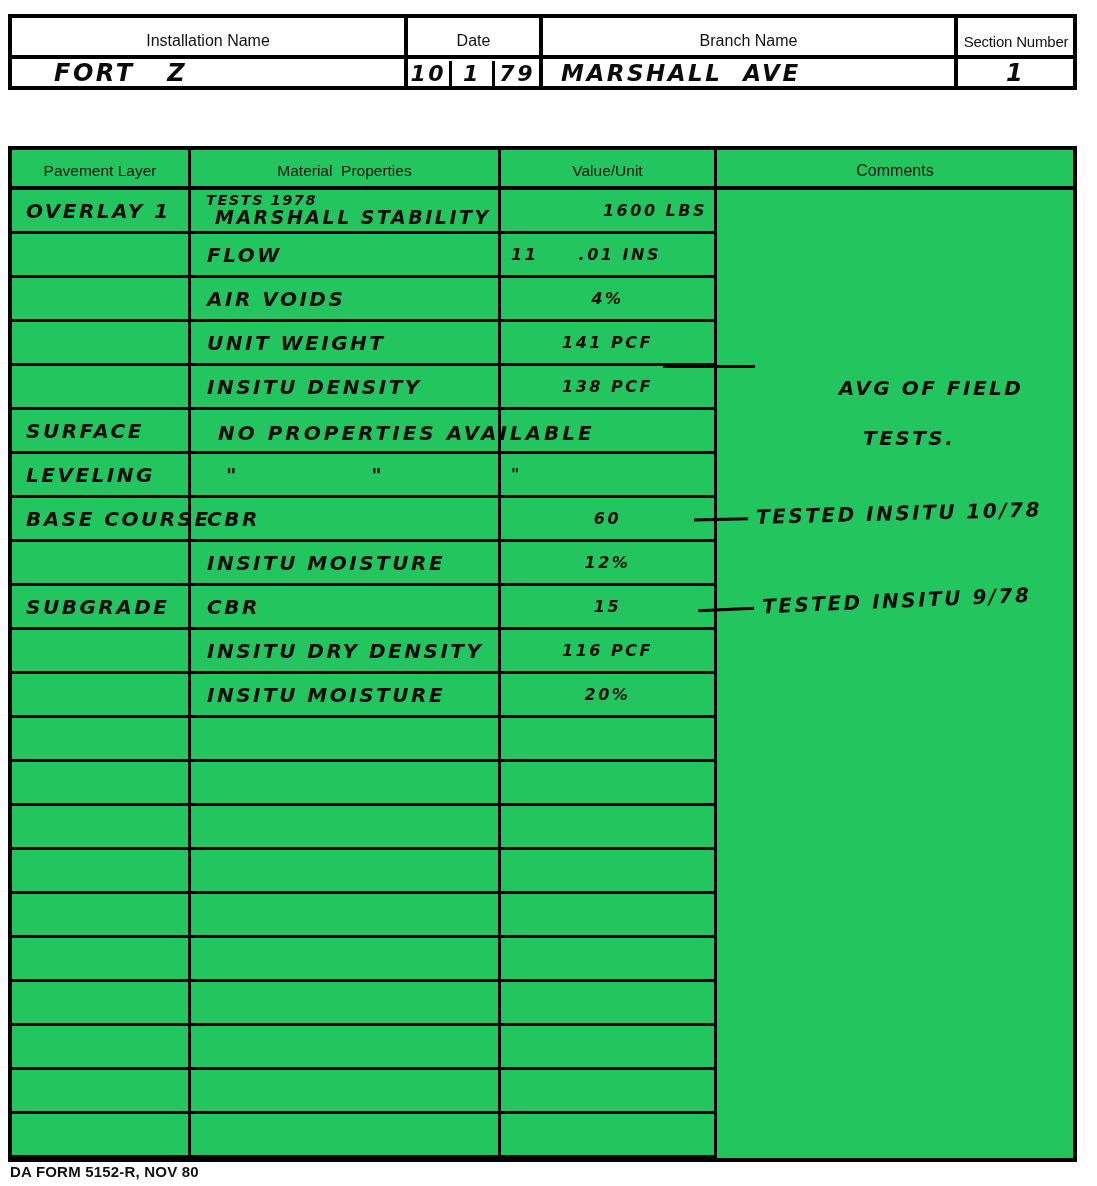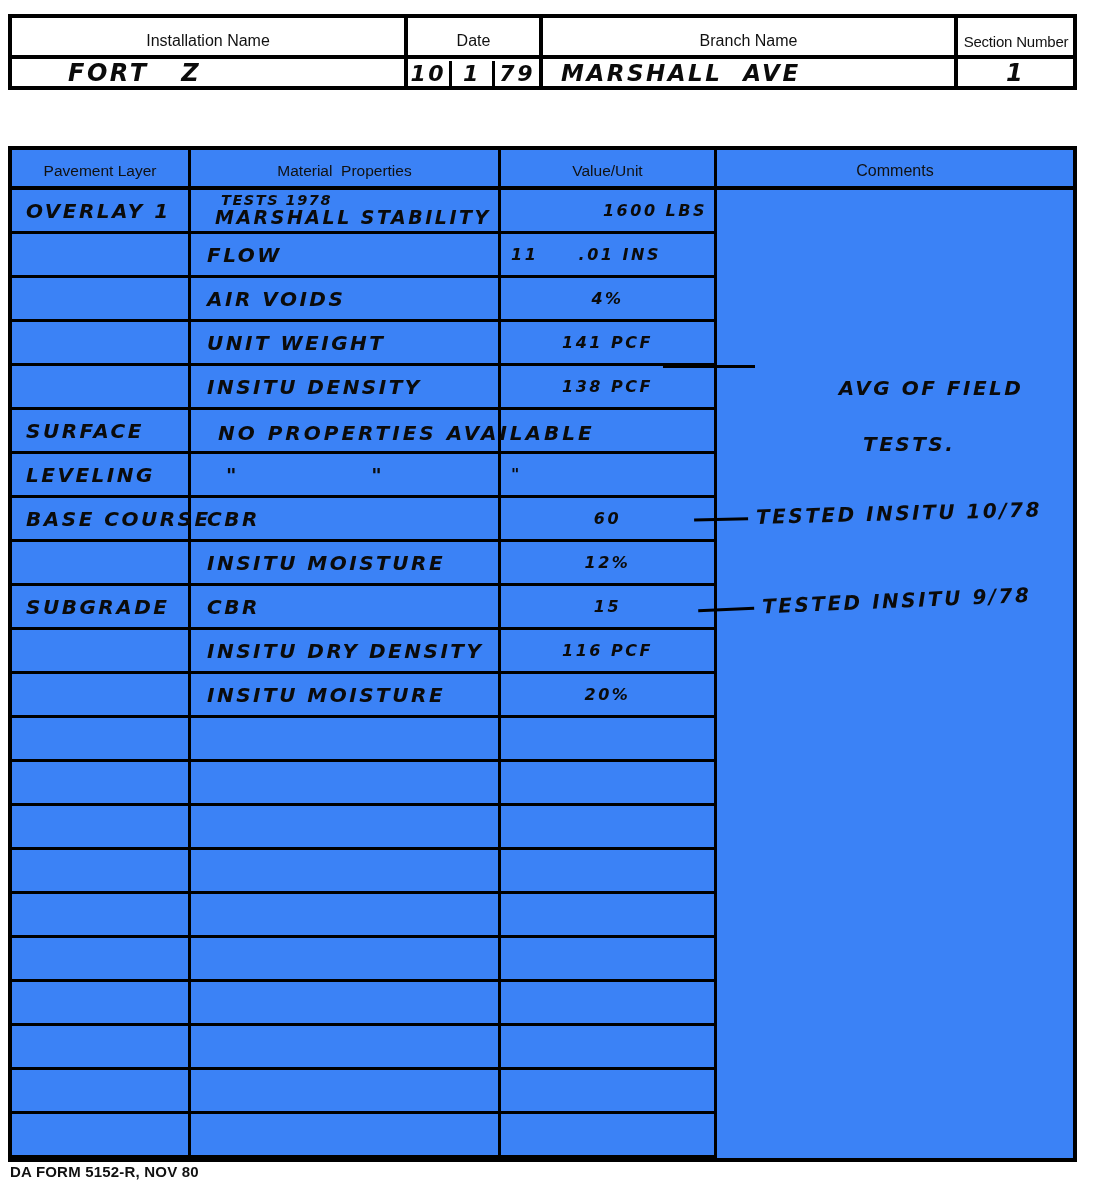--- a/index.html
+++ b/index.html
@@ -9,60 +9,60 @@
   
   .top-table{position:absolute;left:8px;top:14px;width:1069px;height:76px;
              border:4px solid #000;box-sizing:border-box;background:#fff;
              display:grid;grid-template-columns:396px 135px 415px 1fr;grid-template-rows:41px 1fr;}
   .tth{border-right:4px solid #000;border-bottom:4px solid #000;
        display:flex;align-items:flex-end;justify-content:center;
        padding-bottom:5px;font-size:16px;color:#111;white-space:nowrap;}
   .tth.last{border-right:none;font-size:15px;padding-left:2px;padding-right:1px;letter-spacing:-0.2px;margin-top:20px;}
   .ttv{display:flex;align-items:center;}
   .ttv.vr{border-right:4px solid #000;}
-  .install-v{padding-left:56px;font-size:24px;}
+  .install-v{padding-left:42px;font-size:24px;}
   .date-split{display:grid;grid-template-columns:1fr 1fr 1fr;border-right:4px solid #000;}
   .dsub{display:flex;align-items:center;justify-content:center;font-size:22px;border-right:3px solid #000;}
   .dsub.last{border-right:none;}
   .branch-v{padding-left:18px;font-size:23px;}
   .section-v{justify-content:center;font-size:24px;}
 
   
   .hw{font-family:"DejaVu Sans",sans-serif;font-style:italic;font-weight:700;
       letter-spacing:2.5px;color:#0b0b0b;white-space:pre;}
 
   
   .main-table{position:absolute;left:8px;top:146px;width:1069px;
-              border:4px solid #000;box-sizing:border-box;background:#3b82f6;
+              border:4px solid #000;box-sizing:border-box;background:#22c55e;
               display:grid;grid-template-columns:179px 310px 216px 1fr;
               grid-template-rows:40px repeat(22,44px);}
   .hcell{border-right:3px solid #000;border-bottom:4px solid #000;
          display:flex;align-items:flex-end;justify-content:center;
          padding-bottom:6px;font-size:15.5px;color:#111;white-space:pre;}
   .hcell.last{border-right:none;font-size:16px;}
   .comments-cell{grid-column:4;grid-row:2 / 24;}
   .cell{border-bottom:3px solid #000;display:flex;align-items:center;min-width:0;}
   .cell.cr{border-right:3px solid #000;}
   .lay{padding-left:14px;font-size:20px;text-align:right;}
   .prop{padding-left:16px;font-size:20px;}
   .val{justify-content:center;font-size:16px;}
   .v-left{justify-content:flex-start;padding-left:10px;}
   .v-right{justify-content:flex-end;padding-right:7px;}
   .two-line{flex-direction:column;align-items:flex-start;justify-content:center;line-height:1.05;}
-  .note{font-size:14.5px;letter-spacing:1.5px;padding-left:30px;}
+  .note{font-size:14.5px;letter-spacing:1.5px;padding-left:15px;}
   .pmain{font-size:19px;padding-left:24px;}
 
   
   .overlay{position:absolute;}
   .surface-note{left:206px;top:271px;font-size:20px;letter-spacing:3px;}
   .comment{display:flex;align-items:flex-start;font-size:20px;letter-spacing:3px;}
   .dashline{display:inline-block;height:3px;background:#000;flex:0 0 auto;}
   .cmt-a{left:651px;top:202px;}
   .cmt-a .dashline{width:92px;margin-top:13px;margin-right:8px;}
-  .cmt-a .ind{display:block;margin-left:100px;margin-top:8px;}
+  .cmt-a .ind{display:block;margin-left:100px;margin-top:2px;}
   .cmt-b{left:682px;top:352px;transform:rotate(-1.5deg);}
   .cmt-b .dashline{width:54px;margin-top:12px;margin-right:8px;}
   .cmt-c{left:686px;top:440px;transform:rotate(-2.5deg);}
   .cmt-c .dashline{width:56px;margin-top:12px;margin-right:8px;}
 
   
   .footer{position:absolute;left:10px;top:1163px;font-weight:700;font-size:15px;
           letter-spacing:0.2px;color:#111;}
 </style>
 </head>

